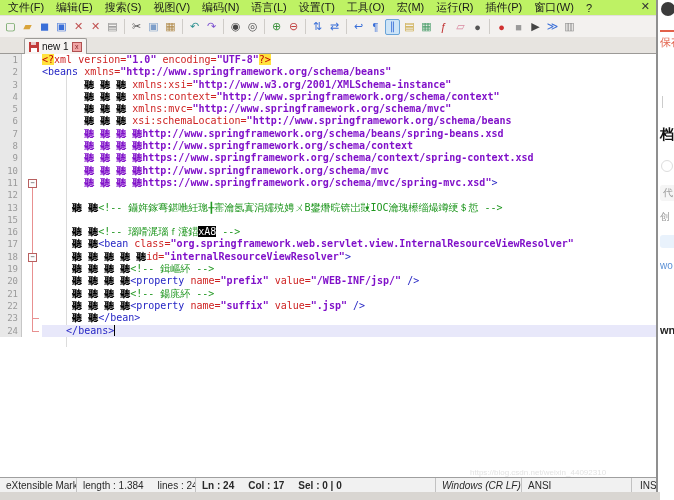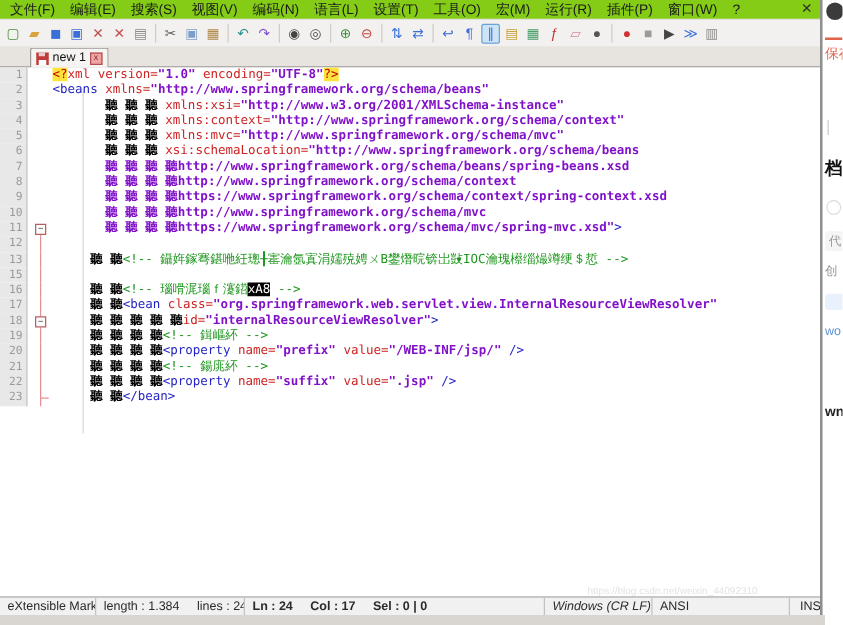--- a/index.html
+++ b/index.html
@@ -6,21 +6,21 @@
   html,body { width:674px; height:500px; overflow:hidden; background:#fff;
               font-family:"Liberation Sans", sans-serif; }
   #screen { position:relative; width:674px; height:500px; background:#fff; }
 
   
   #npp { position:absolute; left:0; top:0; width:658px; height:492px;
          background:#f2f0ee; border-right:2px solid #8f8f8f; display:flex; flex-direction:column; }
 
   
   #menubar { height:15px; display:flex; align-items:center; padding-left:2px;
-             background:#84cc16; font-size:11px; color:#1a1a1a; position:relative; }
+             background:#bef264; font-size:11px; color:#1a1a1a; position:relative; }
   .menu-item { padding:0 6px; white-space:nowrap; cursor:default; }
   #win-close { position:absolute; right:6px; top:0; font-size:11px; color:#333; }
 
   
   #toolbar { height:22px; display:flex; align-items:center; padding-left:2px;
              background:#f3f1ef; border-top:1px solid #e2dfdc; }
   .tbtn { width:15px; height:16px; margin:0 1px; display:flex; align-items:center; justify-content:center;
           font-size:11px; border:1px solid transparent; border-radius:2px; }
   .tbtn.pressed { background:#cde4f7; border-color:#6aa4d8; }
   .tsep { width:1px; height:15px; background:#cfccc8; margin:0 3px; }
@@ -309,20 +309,28 @@
             <span class="code"><span class="sg-plain">     </span><span class="sg-cjk">聽 聽 聽 聽</span><span class="sg-tag">&lt;property</span><span class="sg-plain"> </span><span class="sg-attr">name=</span><span class="sg-str">"suffix"</span><span class="sg-plain"> </span><span class="sg-attr">value=</span><span class="sg-str">".jsp"</span><span class="sg-plain"> </span><span class="sg-tag">/&gt;</span></span>
           </div>
           <div class="row">
             <span class="ln">23</span>
             <span class="fold">
               <i class="vl"></i>
               <i class="stub"></i>
             </span>
             <span class="code"><span class="sg-plain">     </span><span class="sg-cjk">聽 聽</span><span class="sg-tag">&lt;/bean&gt;</span></span>
           </div>
+          <div class="row current">
+            <span class="ln">24</span>
+            <span class="fold">
+              <i class="vl half-t"></i>
+              <i class="stub"></i>
+            </span>
+            <span class="code"><span class="sg-plain">    </span><span class="sg-tag">&lt;/beans&gt;</span><span class="caret"></span></span>
+          </div>
         </div>
     </div>
 
     <div id="statusbar">
       <div class="sfield" id="sf-doctype">
           <span>eXtensible Markup La</span>
         </div>
       <div class="sfield" id="sf-len">
         <span>length : 1.384</span>
         <span>lines : 24</span>

